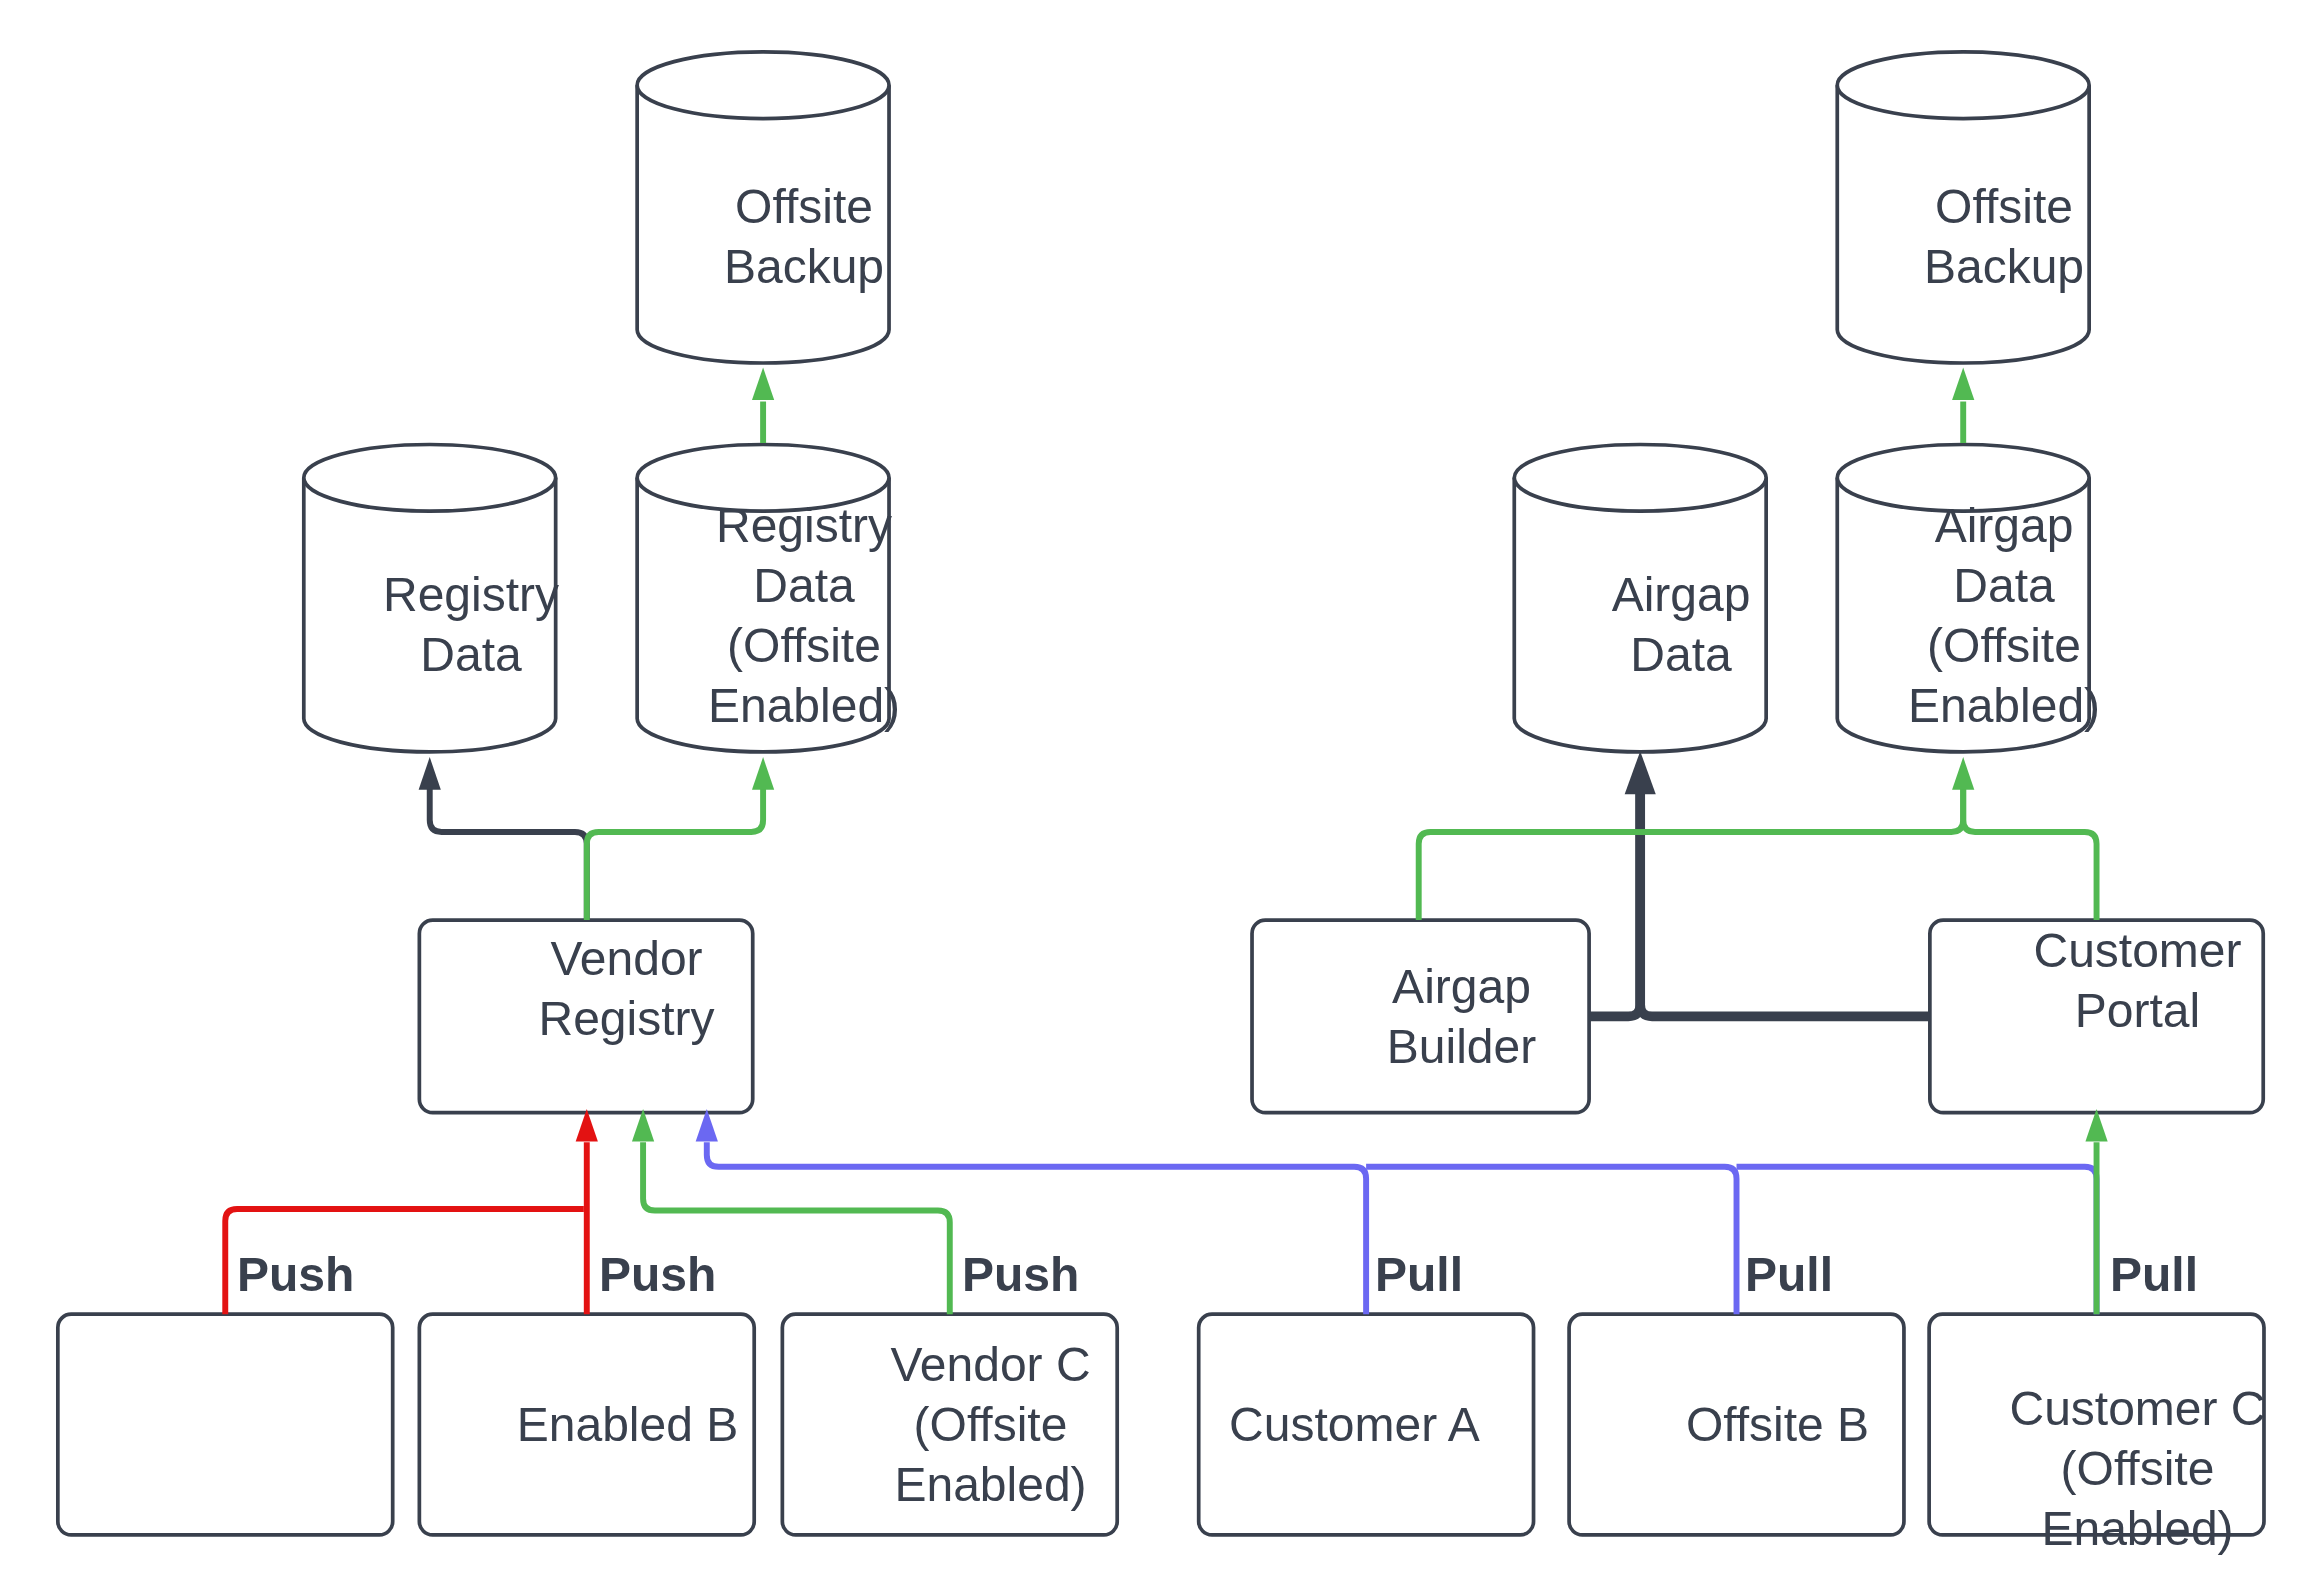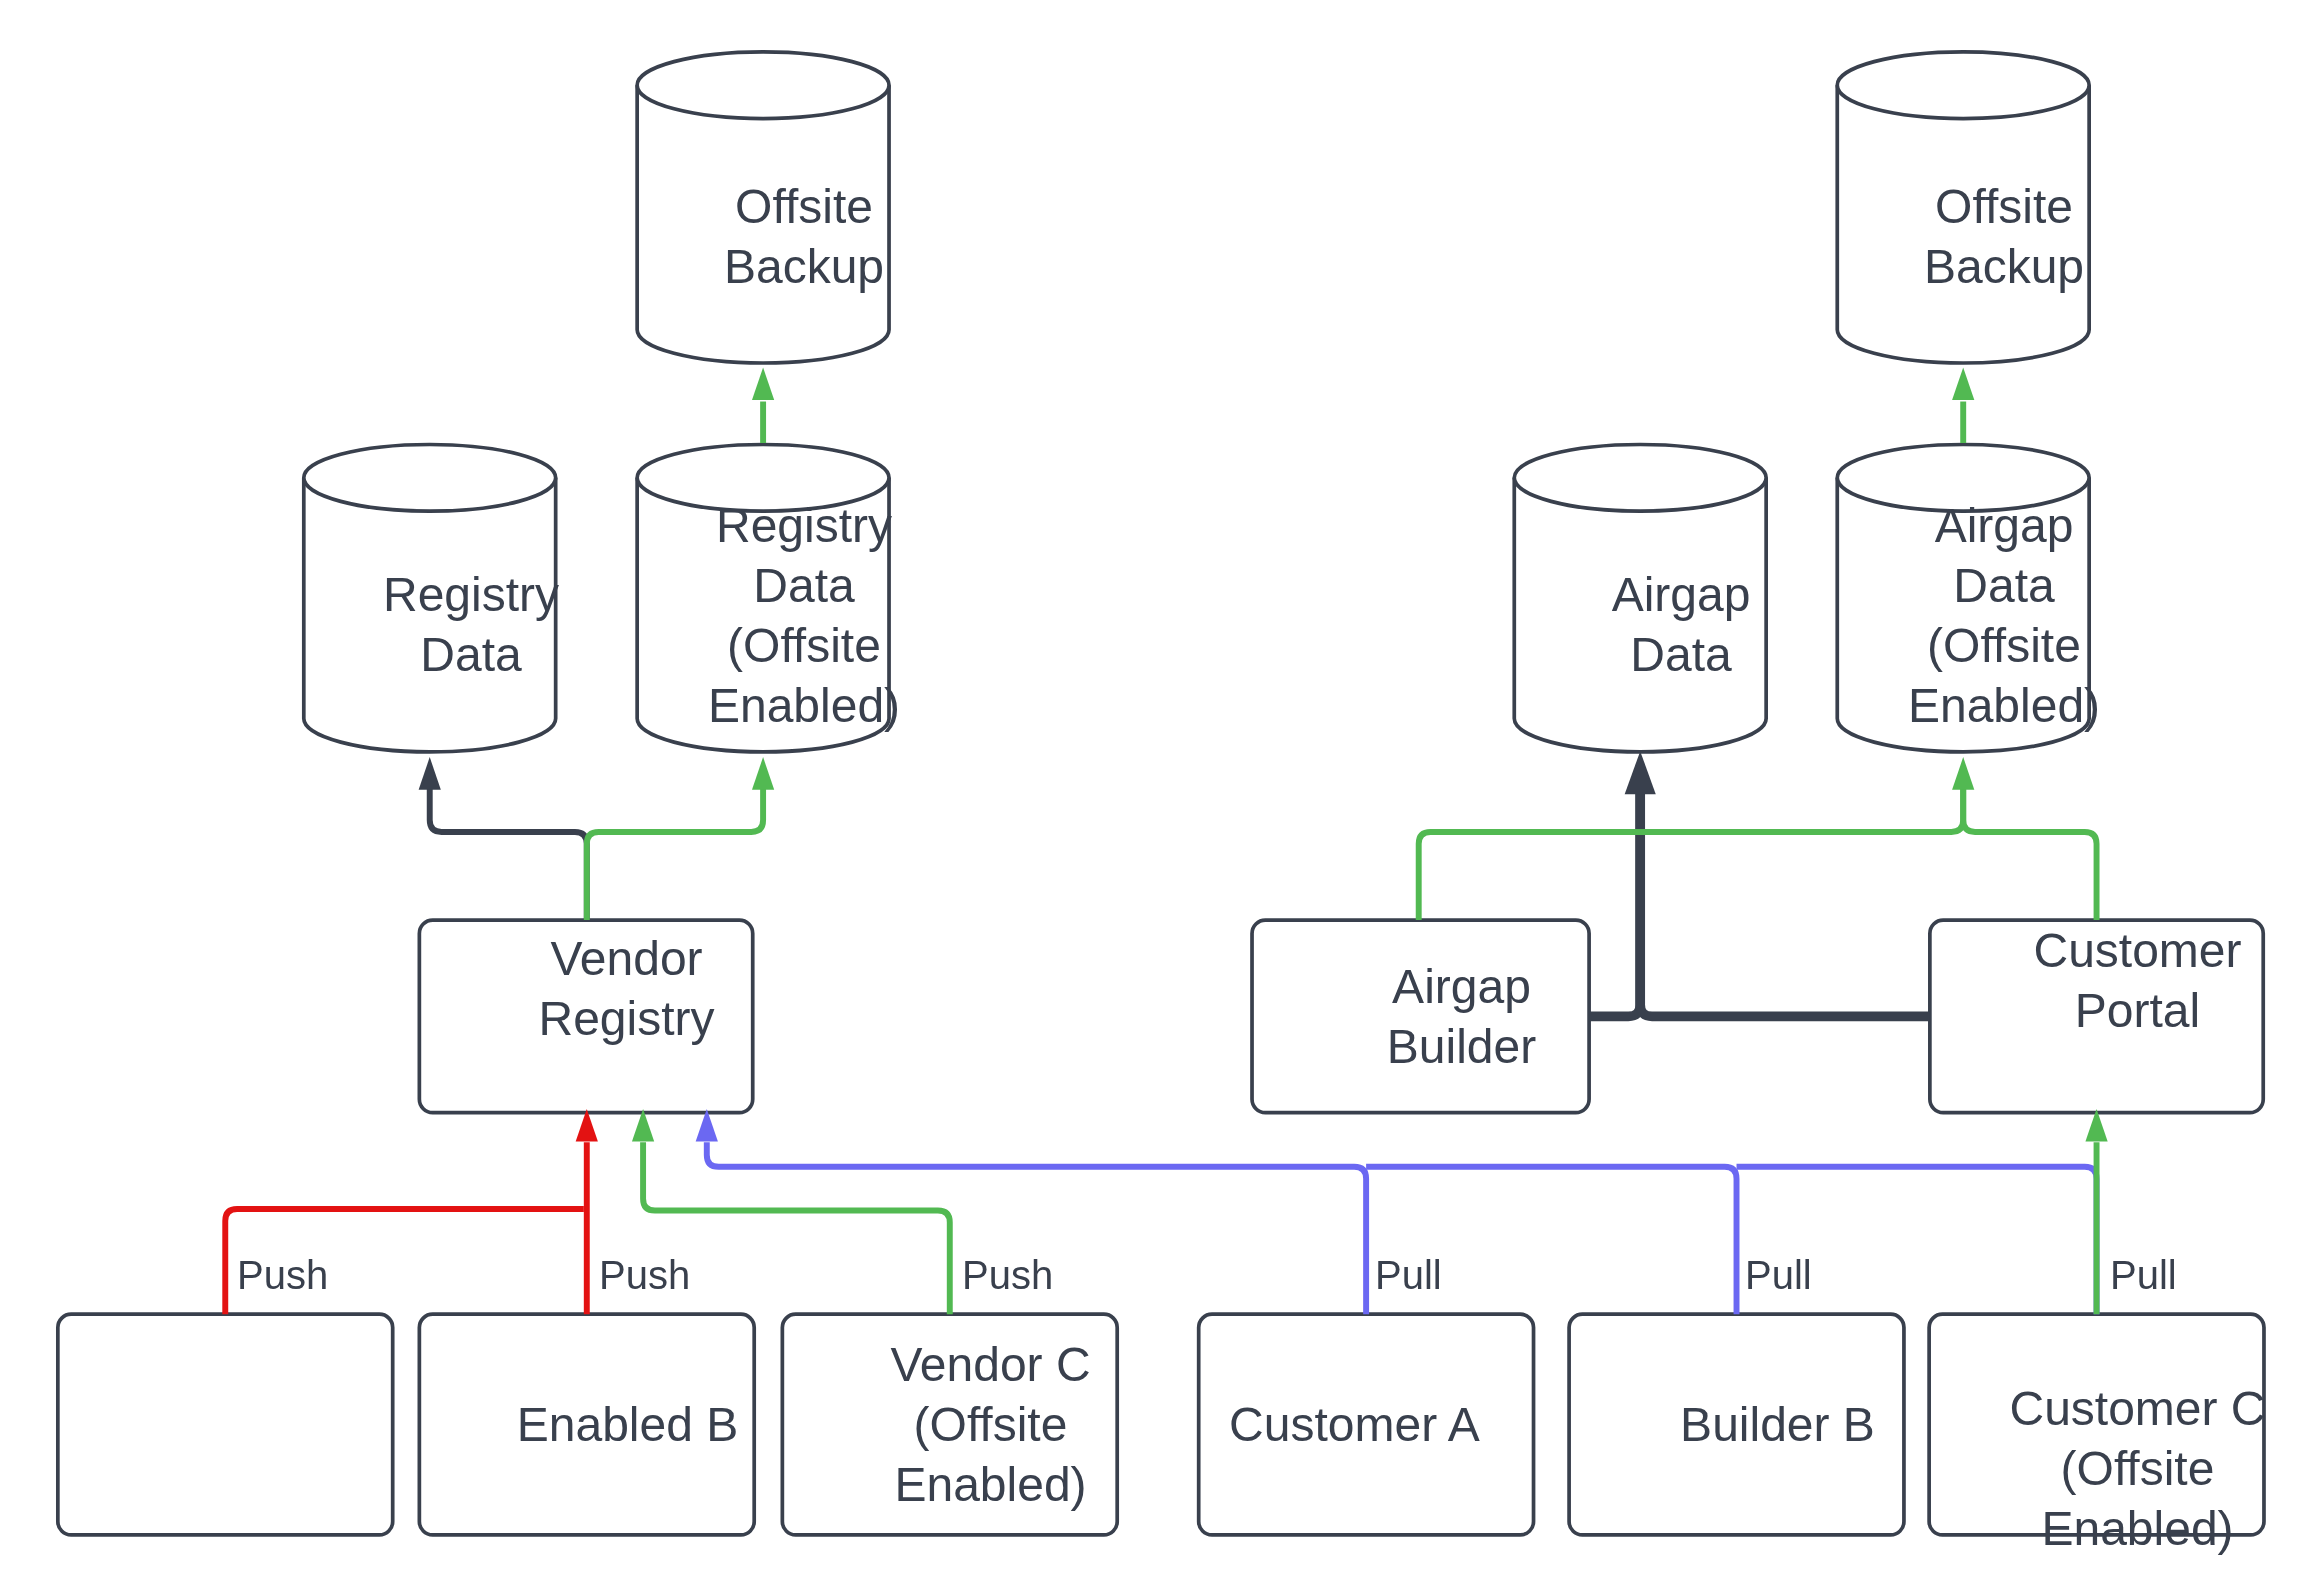--- a/index.html
+++ b/index.html
@@ -40,24 +40,25 @@
     text-align: center;
     padding-left: 41px;
   }
   .lbl.boxed {
     display: flex;
     align-items: center;
     justify-content: center;
   }
   .edge-lbl {
     position: absolute;
-    font-size: 40px;
+    font-size: 48px;
     line-height: 60px;
     color: var(--c-dark, #39404D);
     white-space: nowrap;
+    font-weight: bold;
   }
 </style>
 </head>
 <body>
 
 <div id="canvas">
 
   <svg id="diagram-svg" width="2307" height="1592" viewBox="0 0 3114 2149">
 
     <g>
@@ -155,21 +156,21 @@
   <div class="lbl boxed" style="left:1252px; top:920px; width:337px; height:193px;">Airgap
 Builder</div>
   <div class="lbl boxed" style="left:1930px; top:900px; width:333px; height:162px;">Customer
 Portal</div>
 
   <div class="lbl boxed" style="left:419px;  top:1314px; width:335px; height:221px;">Enabled B</div>
   <div class="lbl boxed" style="left:782px; top:1314px; width:335px; height:221px;">Vendor C
 (Offsite
 Enabled)</div>
   <div class="lbl boxed" style="left:1146px; top:1314px; width:335px; height:221px;">Customer A</div>
-  <div class="lbl boxed" style="left:1569px; top:1314px; width:335px; height:221px;">Builder B</div>
+  <div class="lbl boxed" style="left:1569px; top:1314px; width:335px; height:221px;">Offsite B</div>
   <div class="lbl boxed" style="left:1929px; top:1314px; width:335px; height:221px;margin-top:44px;">Customer C
 (Offsite
 Enabled)</div>
 
   <div class="edge-lbl" style="left:237px;  top:1245px;">Push</div>
   <div class="edge-lbl" style="left:599px;  top:1245px;">Push</div>
   <div class="edge-lbl" style="left:962px; top:1245px;">Push</div>
   <div class="edge-lbl" style="left:1375px; top:1245px;">Pull</div>
   <div class="edge-lbl" style="left:1745px; top:1245px;">Pull</div>
   <div class="edge-lbl" style="left:2110px; top:1245px;">Pull</div>

